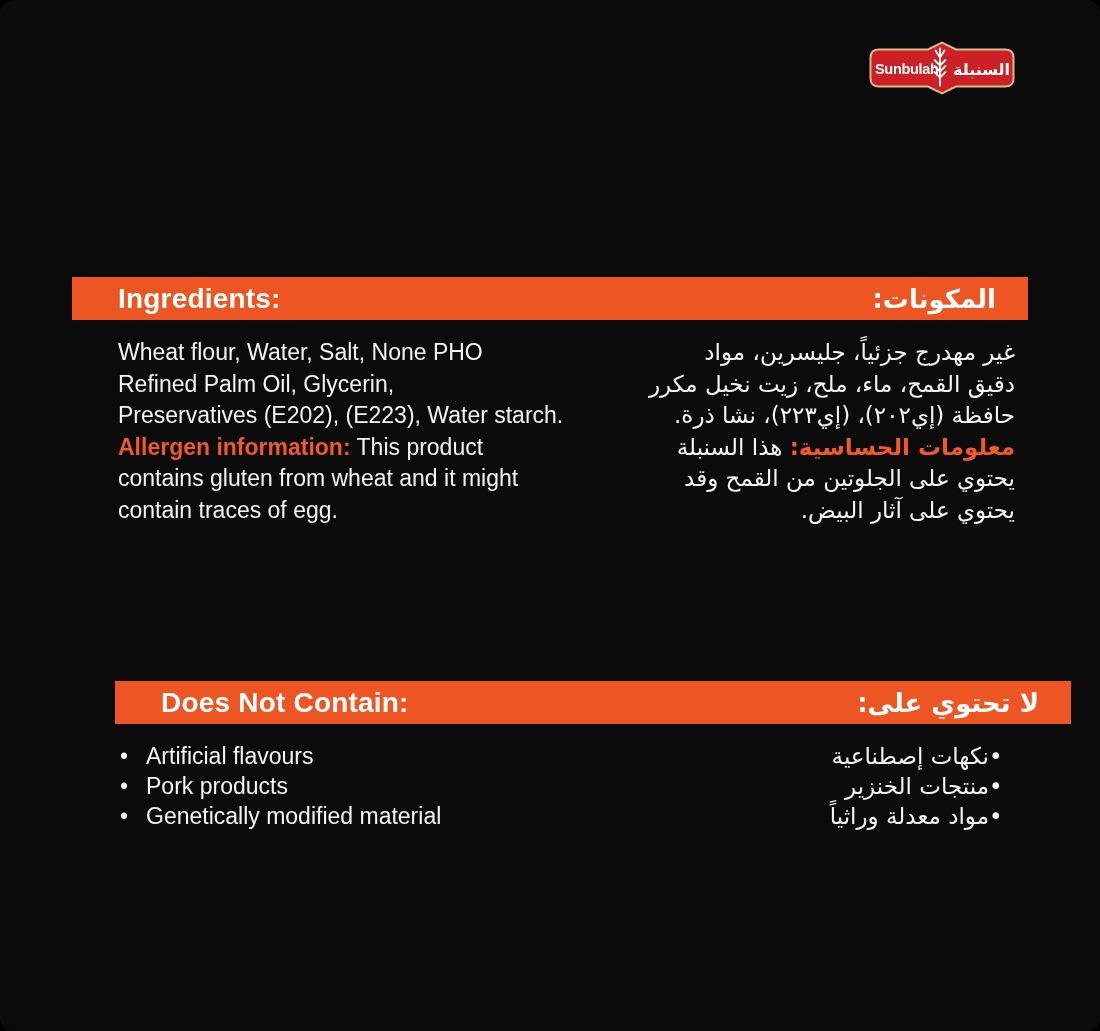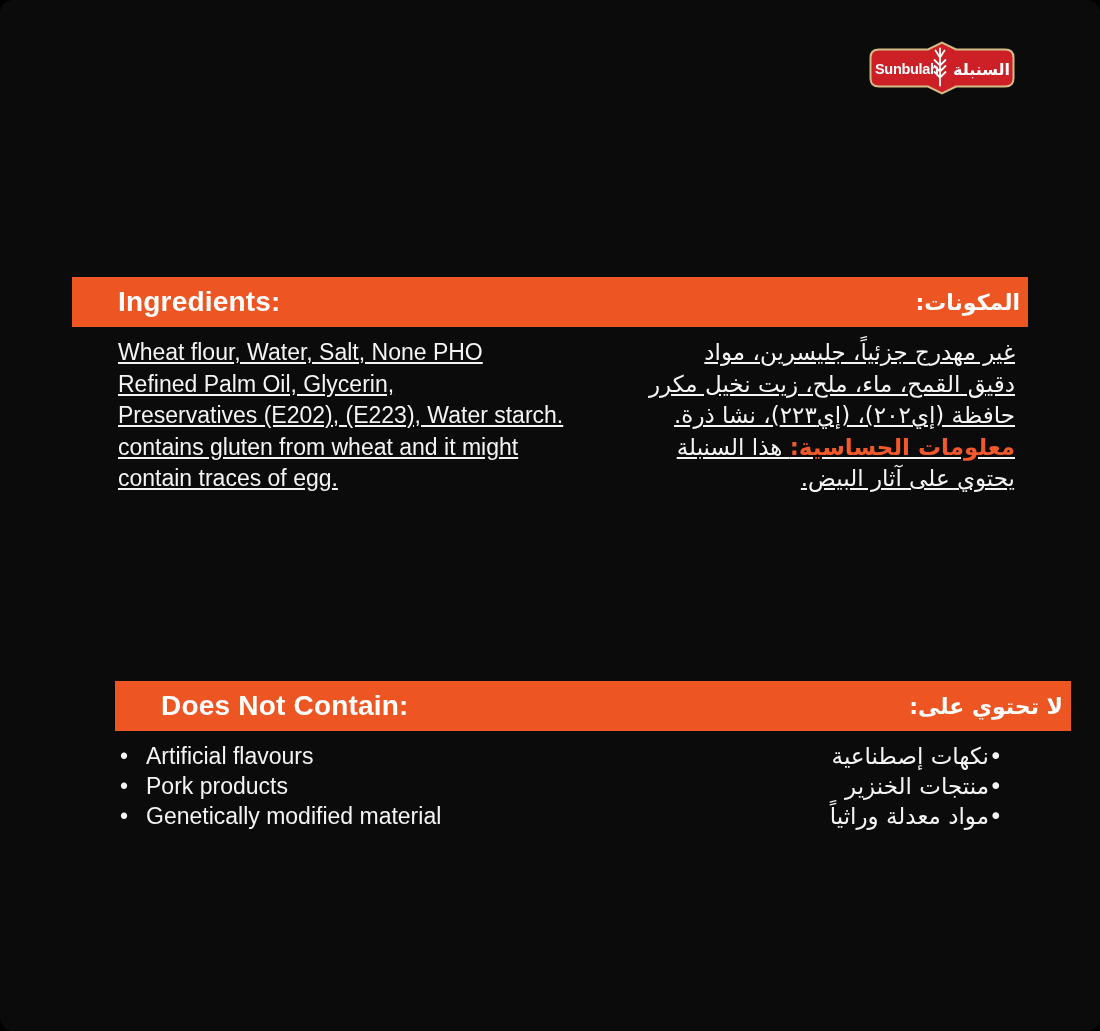--- a/index.html
+++ b/index.html
@@ -11,32 +11,32 @@
     font-family:"Liberation Sans","DejaVu Sans",sans-serif;
     border-radius:13px;
   }
   .ar{font-family:"DejaVu Sans",sans-serif;direction:rtl;}
 
   
   .logo{position:absolute;left:869px;top:40px;width:146px;height:56px;}
 
   
   .bar{
-    position:absolute;left:72px;width:956px;height:50px;
+    position:absolute;left:72px;width:956px;height:43px;
     background:#ED5623;
     display:flex;align-items:center;justify-content:space-between;
-    box-sizing:border-box;padding:0 8px 0 46px;
+    box-sizing:border-box;padding:0 32px 0 46px;
   }
   .bar.first{top:277px;}
   .bar.second{top:681px;margin-left:43px;}
   .bar .title-en{color:#fff;font-size:28px;font-weight:bold;letter-spacing:.2px;white-space:nowrap;}
-  .bar .title-ar{color:#fff;font-size:22px;font-weight:bold;white-space:nowrap;}
+  .bar .title-ar{color:#fff;font-size:26px;font-weight:bold;white-space:nowrap;}
 
   
-  .para{position:absolute;top:337px;font-size:23px;line-height:31.5px;color:#F4F4F4;text-decoration:underline;}
+  .para{position:absolute;top:337px;font-size:23px;line-height:31.5px;color:#F4F4F4;}
   .para .line{white-space:nowrap;}
   .para-en{left:118px;width:510px;}
   .para-ar{right:85px;width:420px;text-align:right;}
   .allergen{color:#F1582A;font-weight:bold;}
 
   
   .dnc-list{position:absolute;top:741px;font-size:23px;color:#F4F4F4;list-style:none;margin:0;padding:0;}
   .dnc-list li{height:30px;line-height:30px;white-space:nowrap;display:flex;align-items:center;}
   .dnc-list .bullet{font-size:23px;width:28px;display:inline-block;}
   .dnc-en{left:118px;}
@@ -70,29 +70,31 @@
 
   <div class="bar first">
     <span class="title-en">Ingredients:</span>
     <span class="title-ar ar">المكونات:</span>
   </div>
 
   <div class="para para-en">
     <div class="line">Wheat flour, Water, Salt, None PHO</div>
     <div class="line">Refined Palm Oil, Glycerin,</div>
     <div class="line">Preservatives (E202), (E223), Water starch.</div>
+    <div class="line"><span class="allergen">Allergen information:</span><span> This product</span></div>
     <div class="line">contains gluten from wheat and it might</div>
     <div class="line">contain traces of egg.</div>
   </div>
 
   <div class="para para-ar ar">
     <div class="line">غير مهدرج جزئياً، جليسرين، مواد</div>
     <div class="line">دقيق القمح، ماء، ملح، زيت نخيل مكرر</div>
     <div class="line">حافظة (إي٢٠٢)، (إي٢٢٣)، نشا ذرة.</div>
     <div class="line"><span class="allergen">معلومات الحساسية:</span><span> هذا السنبلة</span></div>
+    <div class="line">يحتوي على الجلوتين من القمح وقد</div>
     <div class="line">يحتوي على آثار البيض.</div>
   </div>
 
   <div class="bar second">
     <span class="title-en">Does Not Contain:</span>
     <span class="title-ar ar">لا تحتوي على:</span>
   </div>
 
   <ul class="dnc-list dnc-en">
     <li>

